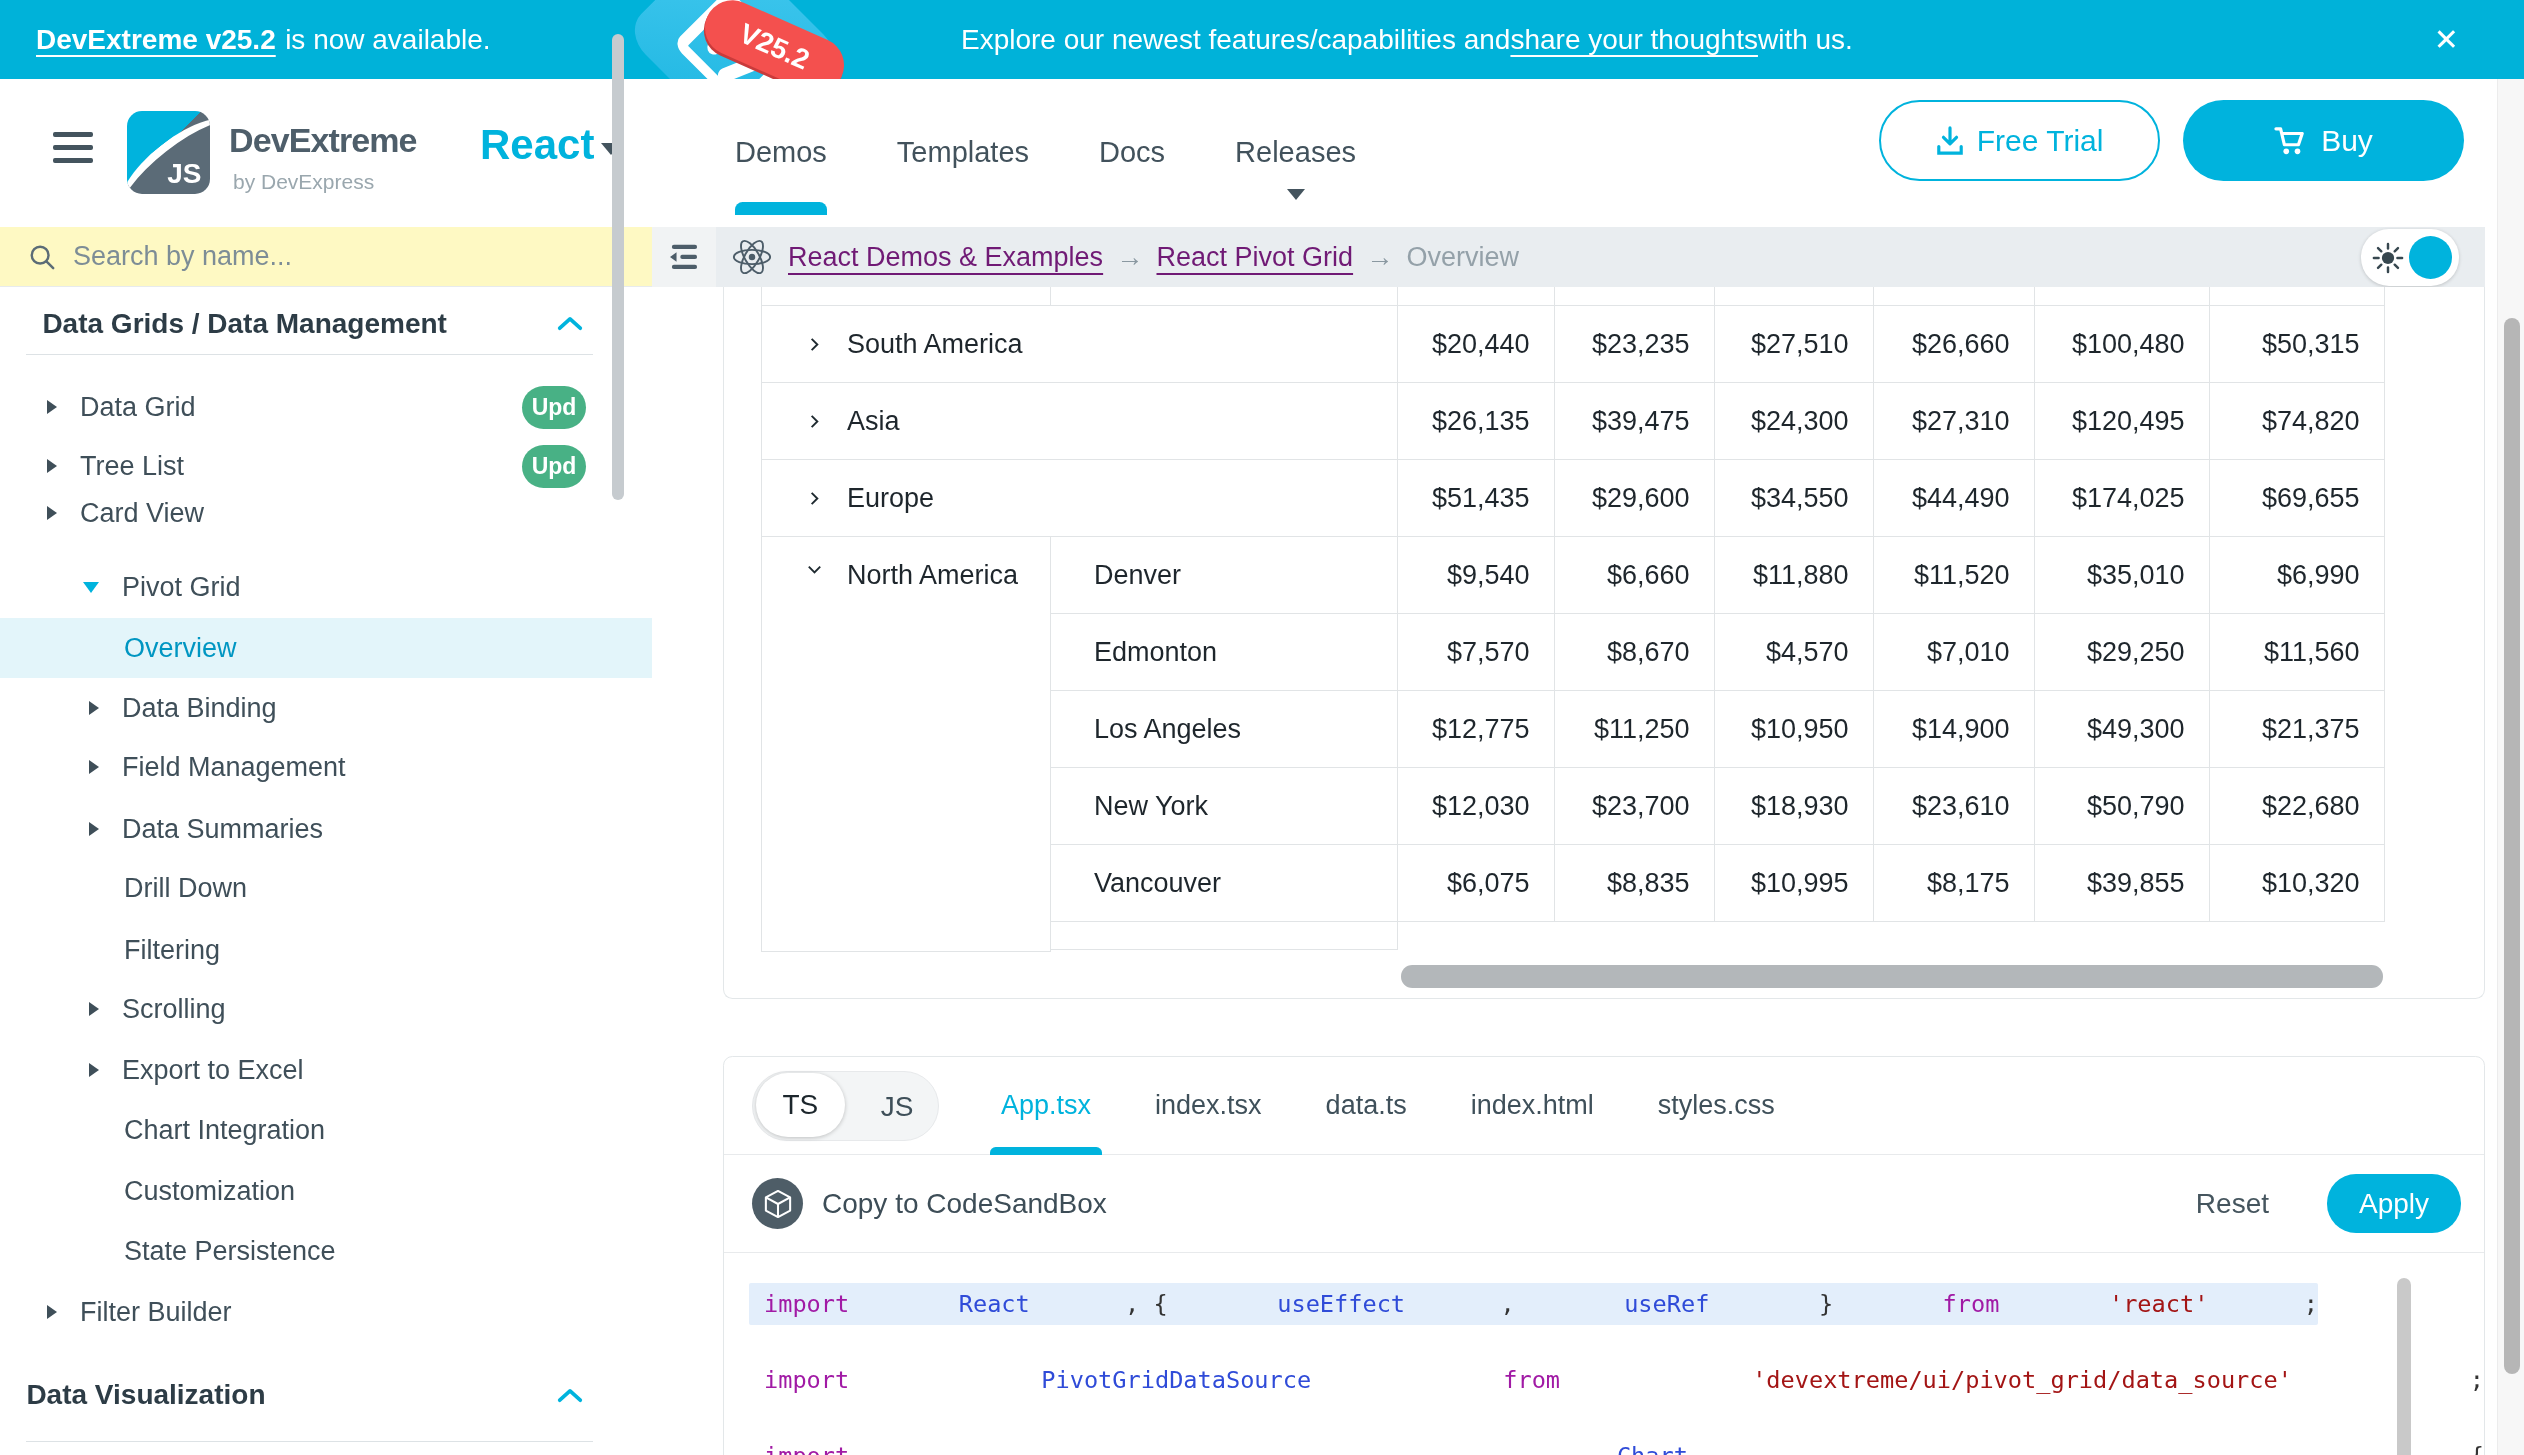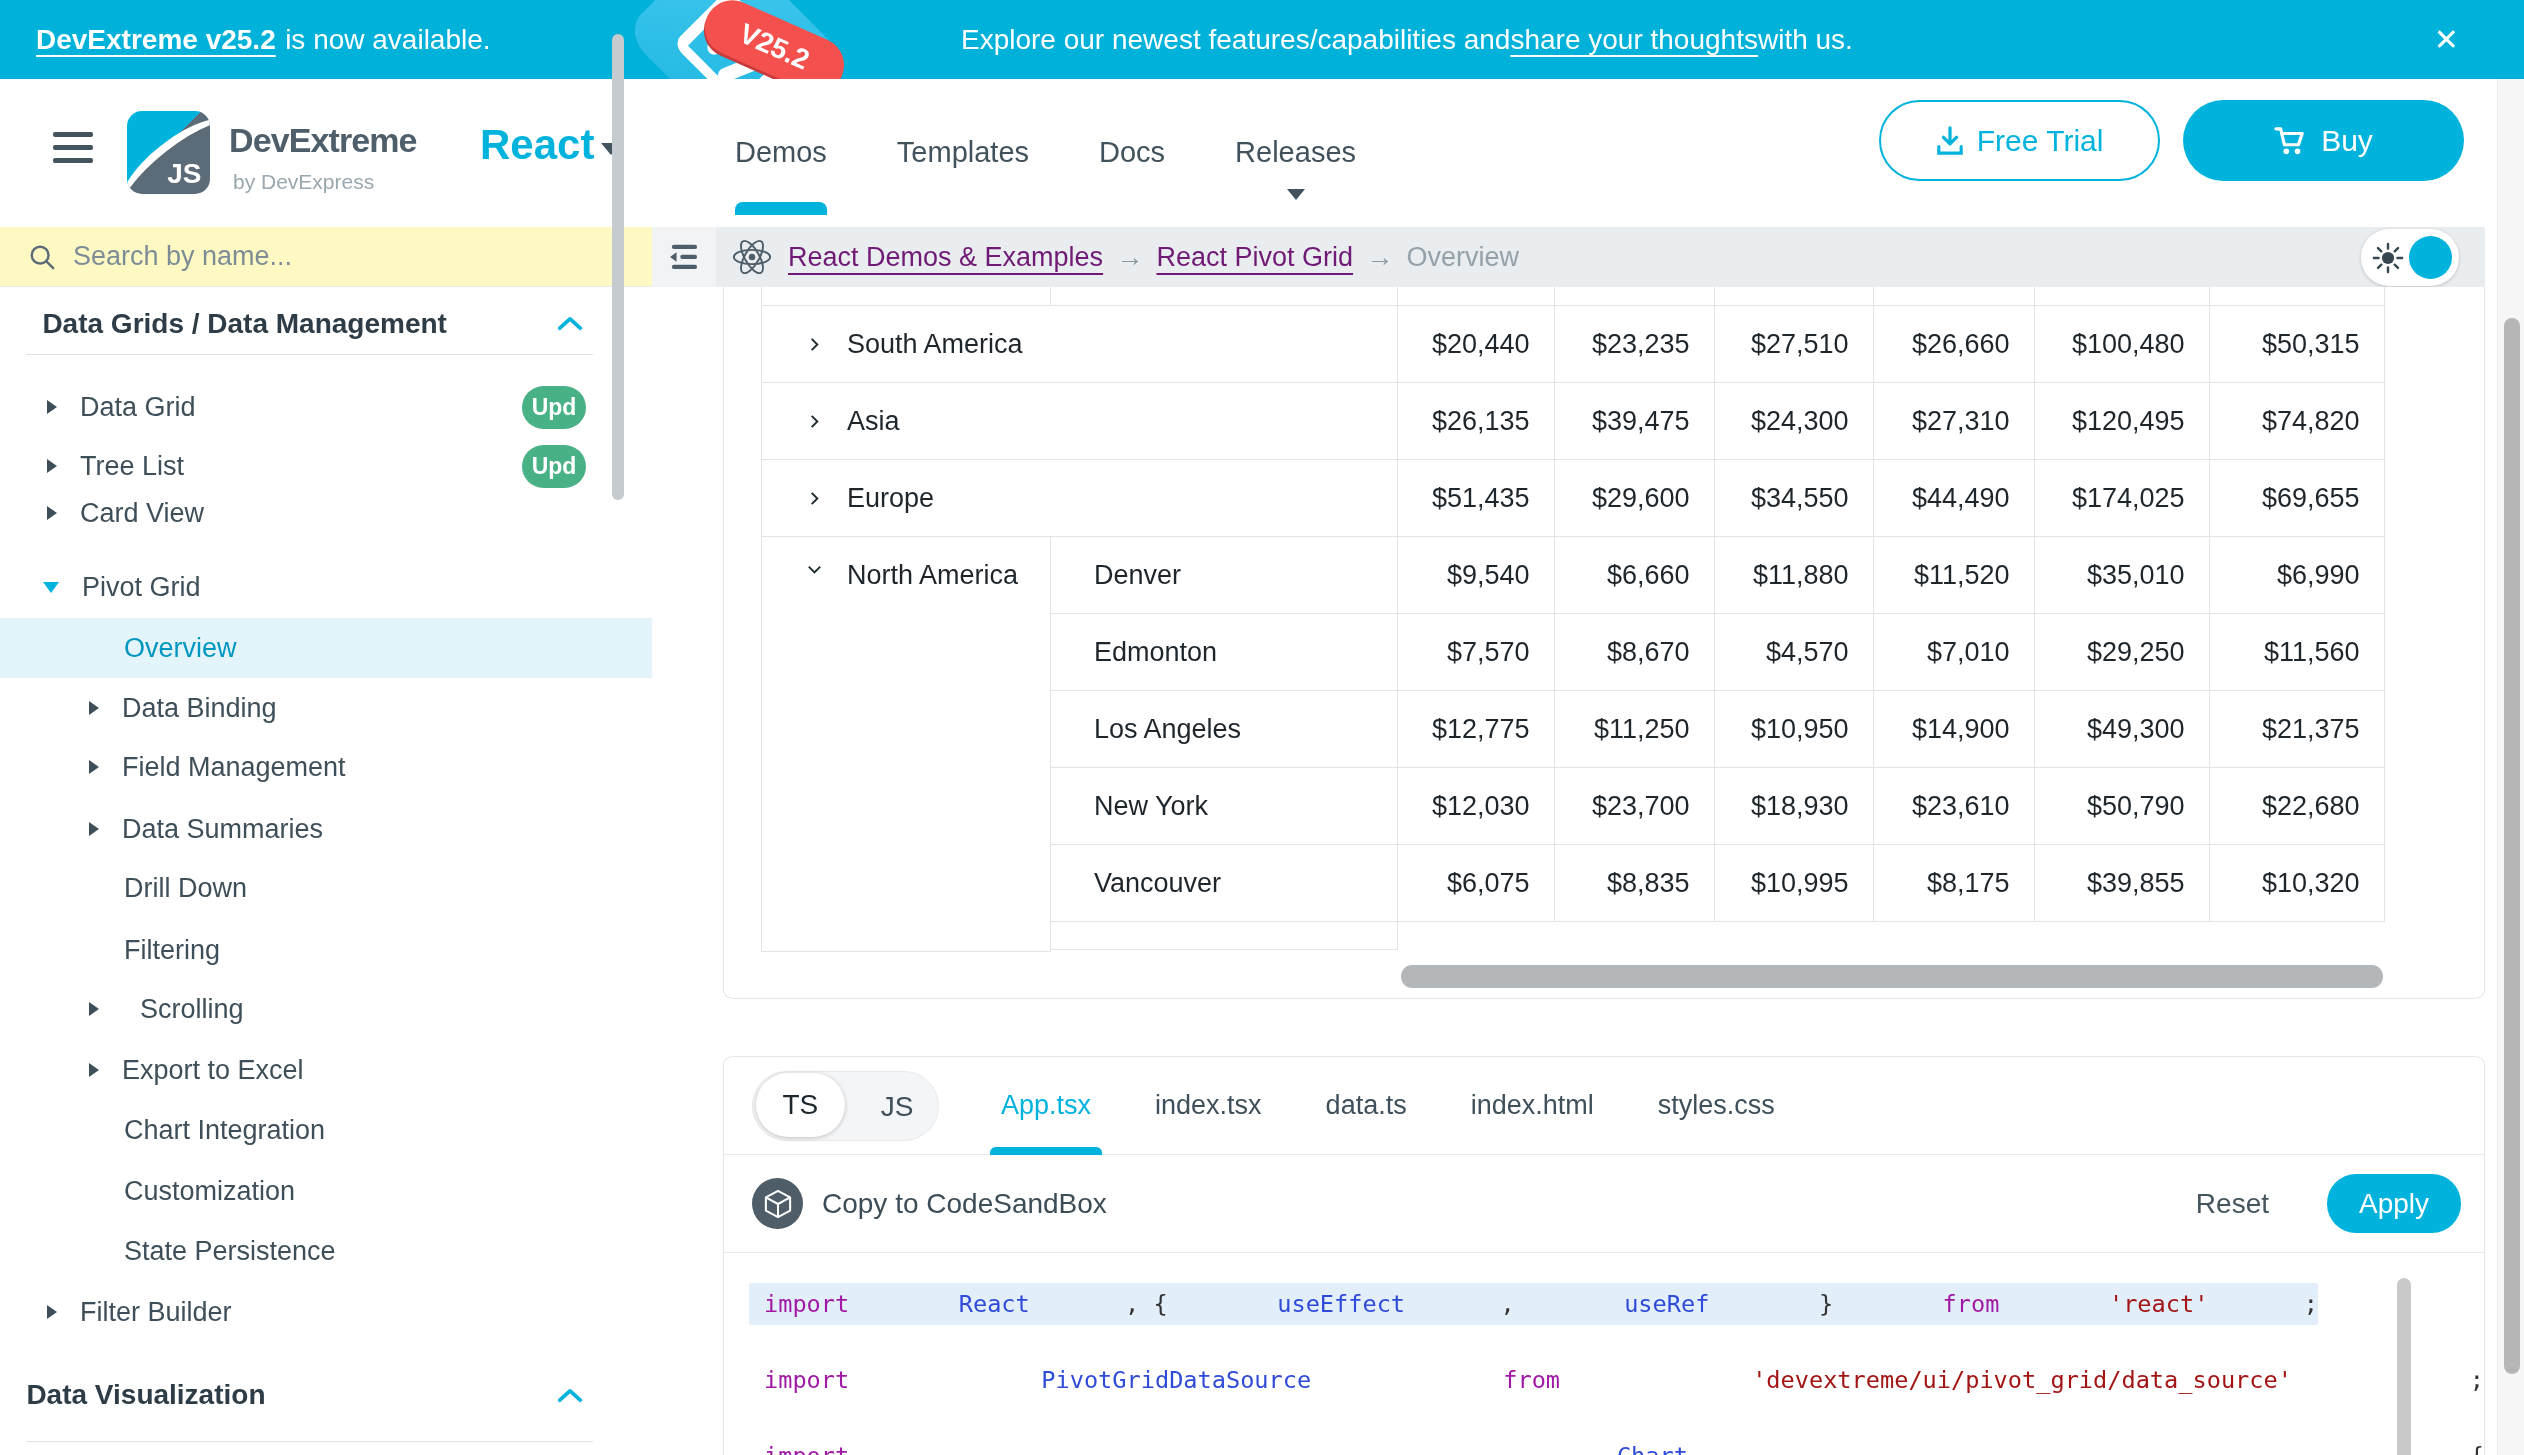--- a/index.html
+++ b/index.html
@@ -307,21 +307,21 @@
     </div>
     <div class="sb-row" style="top: 149px;">
       <span class="arr-right" style="margin-left: 47px;"></span>
       <span style="margin-left: 23px;">Tree List</span>
       <span class="badge">Upd</span>
     </div>
     <div class="sb-row" style="top: 196px;">
       <span class="arr-right" style="margin-left: 47px;"></span>
       <span style="margin-left: 23px;">Card View</span>
     </div>
-    <div class="sb-row" style="top: 270px;">
+    <div class="sb-row" style="top: 270px; padding-left: 40px;">
       <span class="arr-down" style="margin-left: 43px;"></span>
       <span style="margin-left: 23px;">Pivot Grid</span>
     </div>
     <div class="sb-row sel" style="top: 331px;">
       <span style="margin-left: 124px;">Overview</span>
     </div>
     <div class="sb-row" style="top: 391px;">
       <span class="arr-right" style="margin-left: 89px;"></span>
       <span style="margin-left: 23px;">Data Binding</span>
     </div>
@@ -332,21 +332,21 @@
     <div class="sb-row" style="top: 512px;">
       <span class="arr-right" style="margin-left: 89px;"></span>
       <span style="margin-left: 23px;">Data Summaries</span>
     </div>
     <div class="sb-row" style="top: 571px;">
       <span style="margin-left: 124px;">Drill Down</span>
     </div>
     <div class="sb-row" style="top: 633px;">
       <span style="margin-left: 124px;">Filtering</span>
     </div>
-    <div class="sb-row" style="top: 692px; gap: 18px;">
+    <div class="sb-row" style="top: 692px;">
       <span class="arr-right" style="margin-left: 89px;"></span>
       <span style="margin-left: 23px;">Scrolling</span>
     </div>
     <div class="sb-row" style="top: 753px;">
       <span class="arr-right" style="margin-left: 89px;"></span>
       <span style="margin-left: 23px;">Export to Excel</span>
     </div>
     <div class="sb-row" style="top: 813px;">
       <span style="margin-left: 124px;">Chart Integration</span>
     </div>

